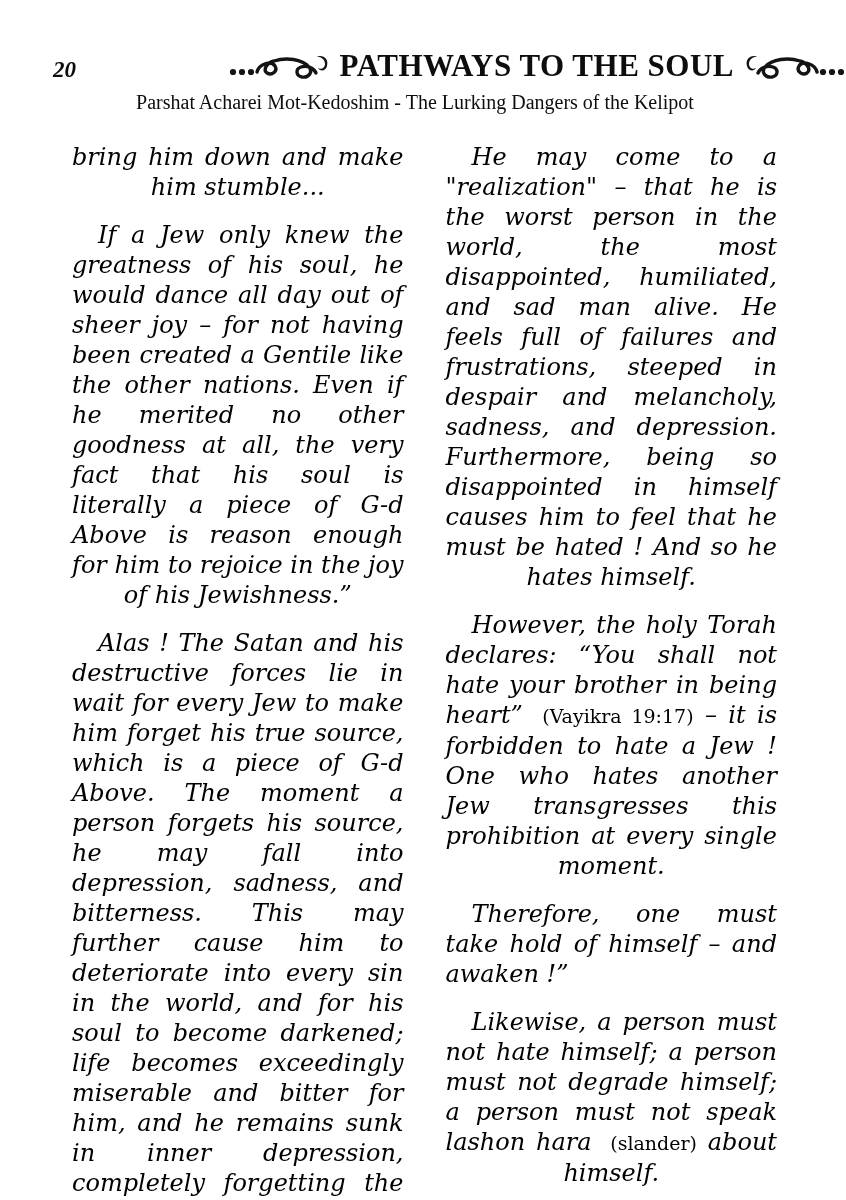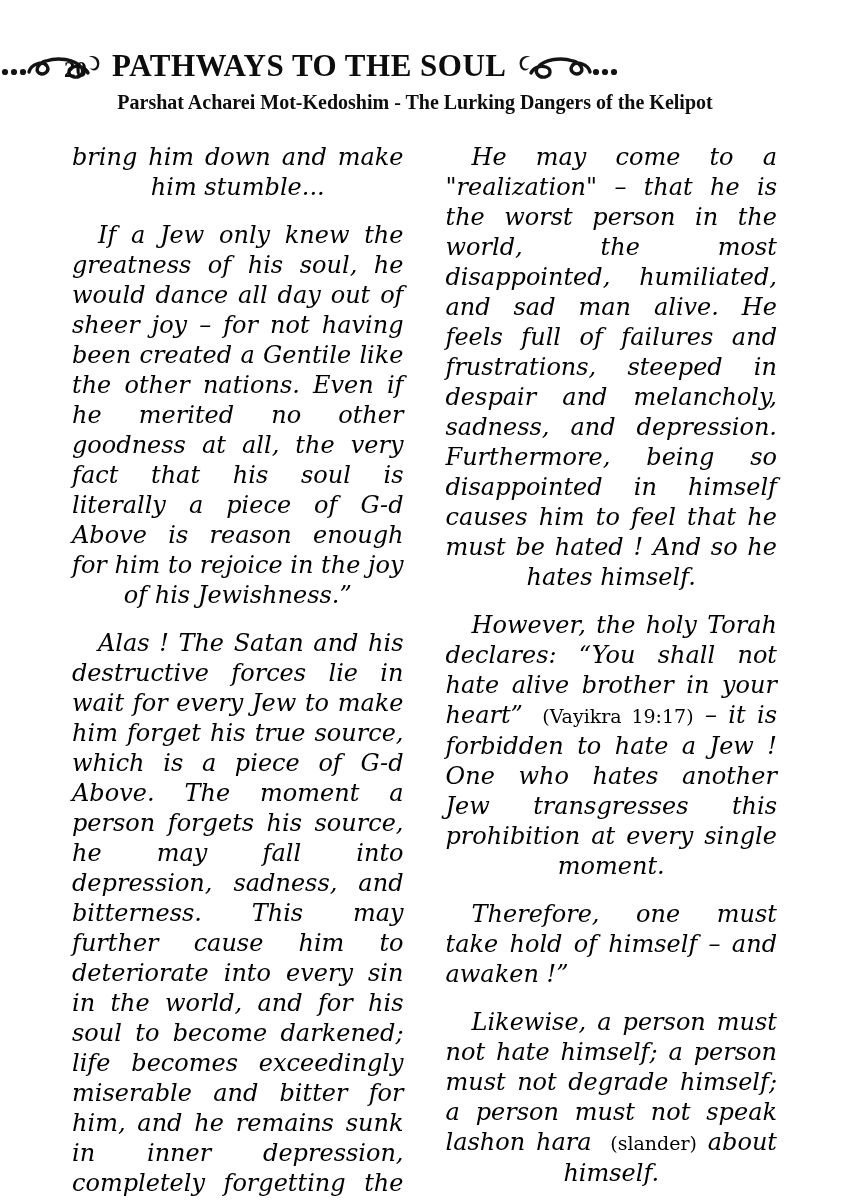--- a/index.html
+++ b/index.html
@@ -8,52 +8,53 @@
     width: 846px;
     height: 1200px;
     background: #ffffff;
     color: #1c1c1c;
     font-family: "DejaVu Serif", serif;
     overflow: hidden;
     box-sizing: border-box;
   }
   .page-number {
     position: absolute;
-    left: 64px;
+    left: 53px;
     top: 57px;
     font-family: "Liberation Serif", serif;
     font-weight: 700;
     font-size: 23px;
     color: #0d0d0d;
+    font-style: italic;
   }
   .title-row {
     display: flex;
     align-items: center;
-    justify-content: flex-start;
+    justify-content: flex-end;
     gap: 8px;
     padding-top: 46px;
     height: 40px;
   }
   .book-title {
     margin: 0;
     font-family: "Liberation Serif", serif;
     font-weight: 700;
     font-size: 31px;
     letter-spacing: 0.5px;
     color: #0d0d0d;
     white-space: nowrap;
     line-height: 40px;
   }
   .ornament { display: inline-block; height: 34px; }
   .ornament.right svg { transform: scaleX(-1); }
   .subtitle {
     margin: 5px 16px 0 0;
     text-align: center;
     font-family: "Liberation Serif", serif;
-    font-weight: 700;
+    font-weight: 400;
     font-size: 20px;
     color: #0d0d0d;
   }
   .columns {
     display: flex;
     gap: 42px;
     padding: 28px 69px 0 72px;
   }
   .col { flex: 1; min-width: 0; }
   .col p {
@@ -104,21 +105,21 @@
   <main class="columns">
 
     <section class="col">
       <p>bring him down and make him stumble...</p>
       <p class="indent">If a Jew only knew the greatness of his soul, he would dance all day out of sheer joy – for not having been created a Gentile like the other nations. Even if he merited no other goodness at all, the very fact that his soul is literally a piece of G-d Above is reason enough for him to rejoice in the joy of his Jewishness.”</p>
       <p class="indent">Alas ! The Satan and his destructive forces lie in wait for every Jew to make him forget his true source, which is a piece of G-d Above. The moment a person forgets his source, he may fall into depression, sadness, and bitterness. This may further cause him to deteriorate into every sin in the world, and for his soul to become darkened; life becomes exceedingly miserable and bitter for him, and he remains sunk in inner depression, completely forgetting the sanctity of his Jewish identity.</p>
     </section>
 
     <section class="col">
       <p class="indent">He may come to a "realization" – that he is the worst person in the world, the most disappointed, humiliated, and sad man alive. He feels full of failures and frustrations, steeped in despair and melancholy, sadness, and depression. Furthermore, being so disappointed in himself causes him to feel that he must be hated ! And so he hates himself.</p>
-      <p class="indent"><span>However, the holy Torah declares: “You shall not hate alive brother in your heart” </span><span class="cite">(Vayikra 19:17)</span><span> – it is forbidden to hate a Jew ! One who hates another Jew transgresses this prohibition at every single moment.</span></p>
+      <p class="indent"><span>However, the holy Torah declares: “You shall not hate your brother in being heart” </span><span class="cite">(Vayikra 19:17)</span><span> – it is forbidden to hate a Jew ! One who hates another Jew transgresses this prohibition at every single moment.</span></p>
       <p class="indent left-last">Therefore, one must take hold of himself – and awaken !”</p>
       <p class="indent"><span>Likewise, a person must not hate himself; a person must not degrade himself; a person must not speak lashon hara </span><span class="cite">(slander)</span><span> about himself.</span></p>
 
     </section>
 
   </main>
 
 </div>
 
 </body></html>

